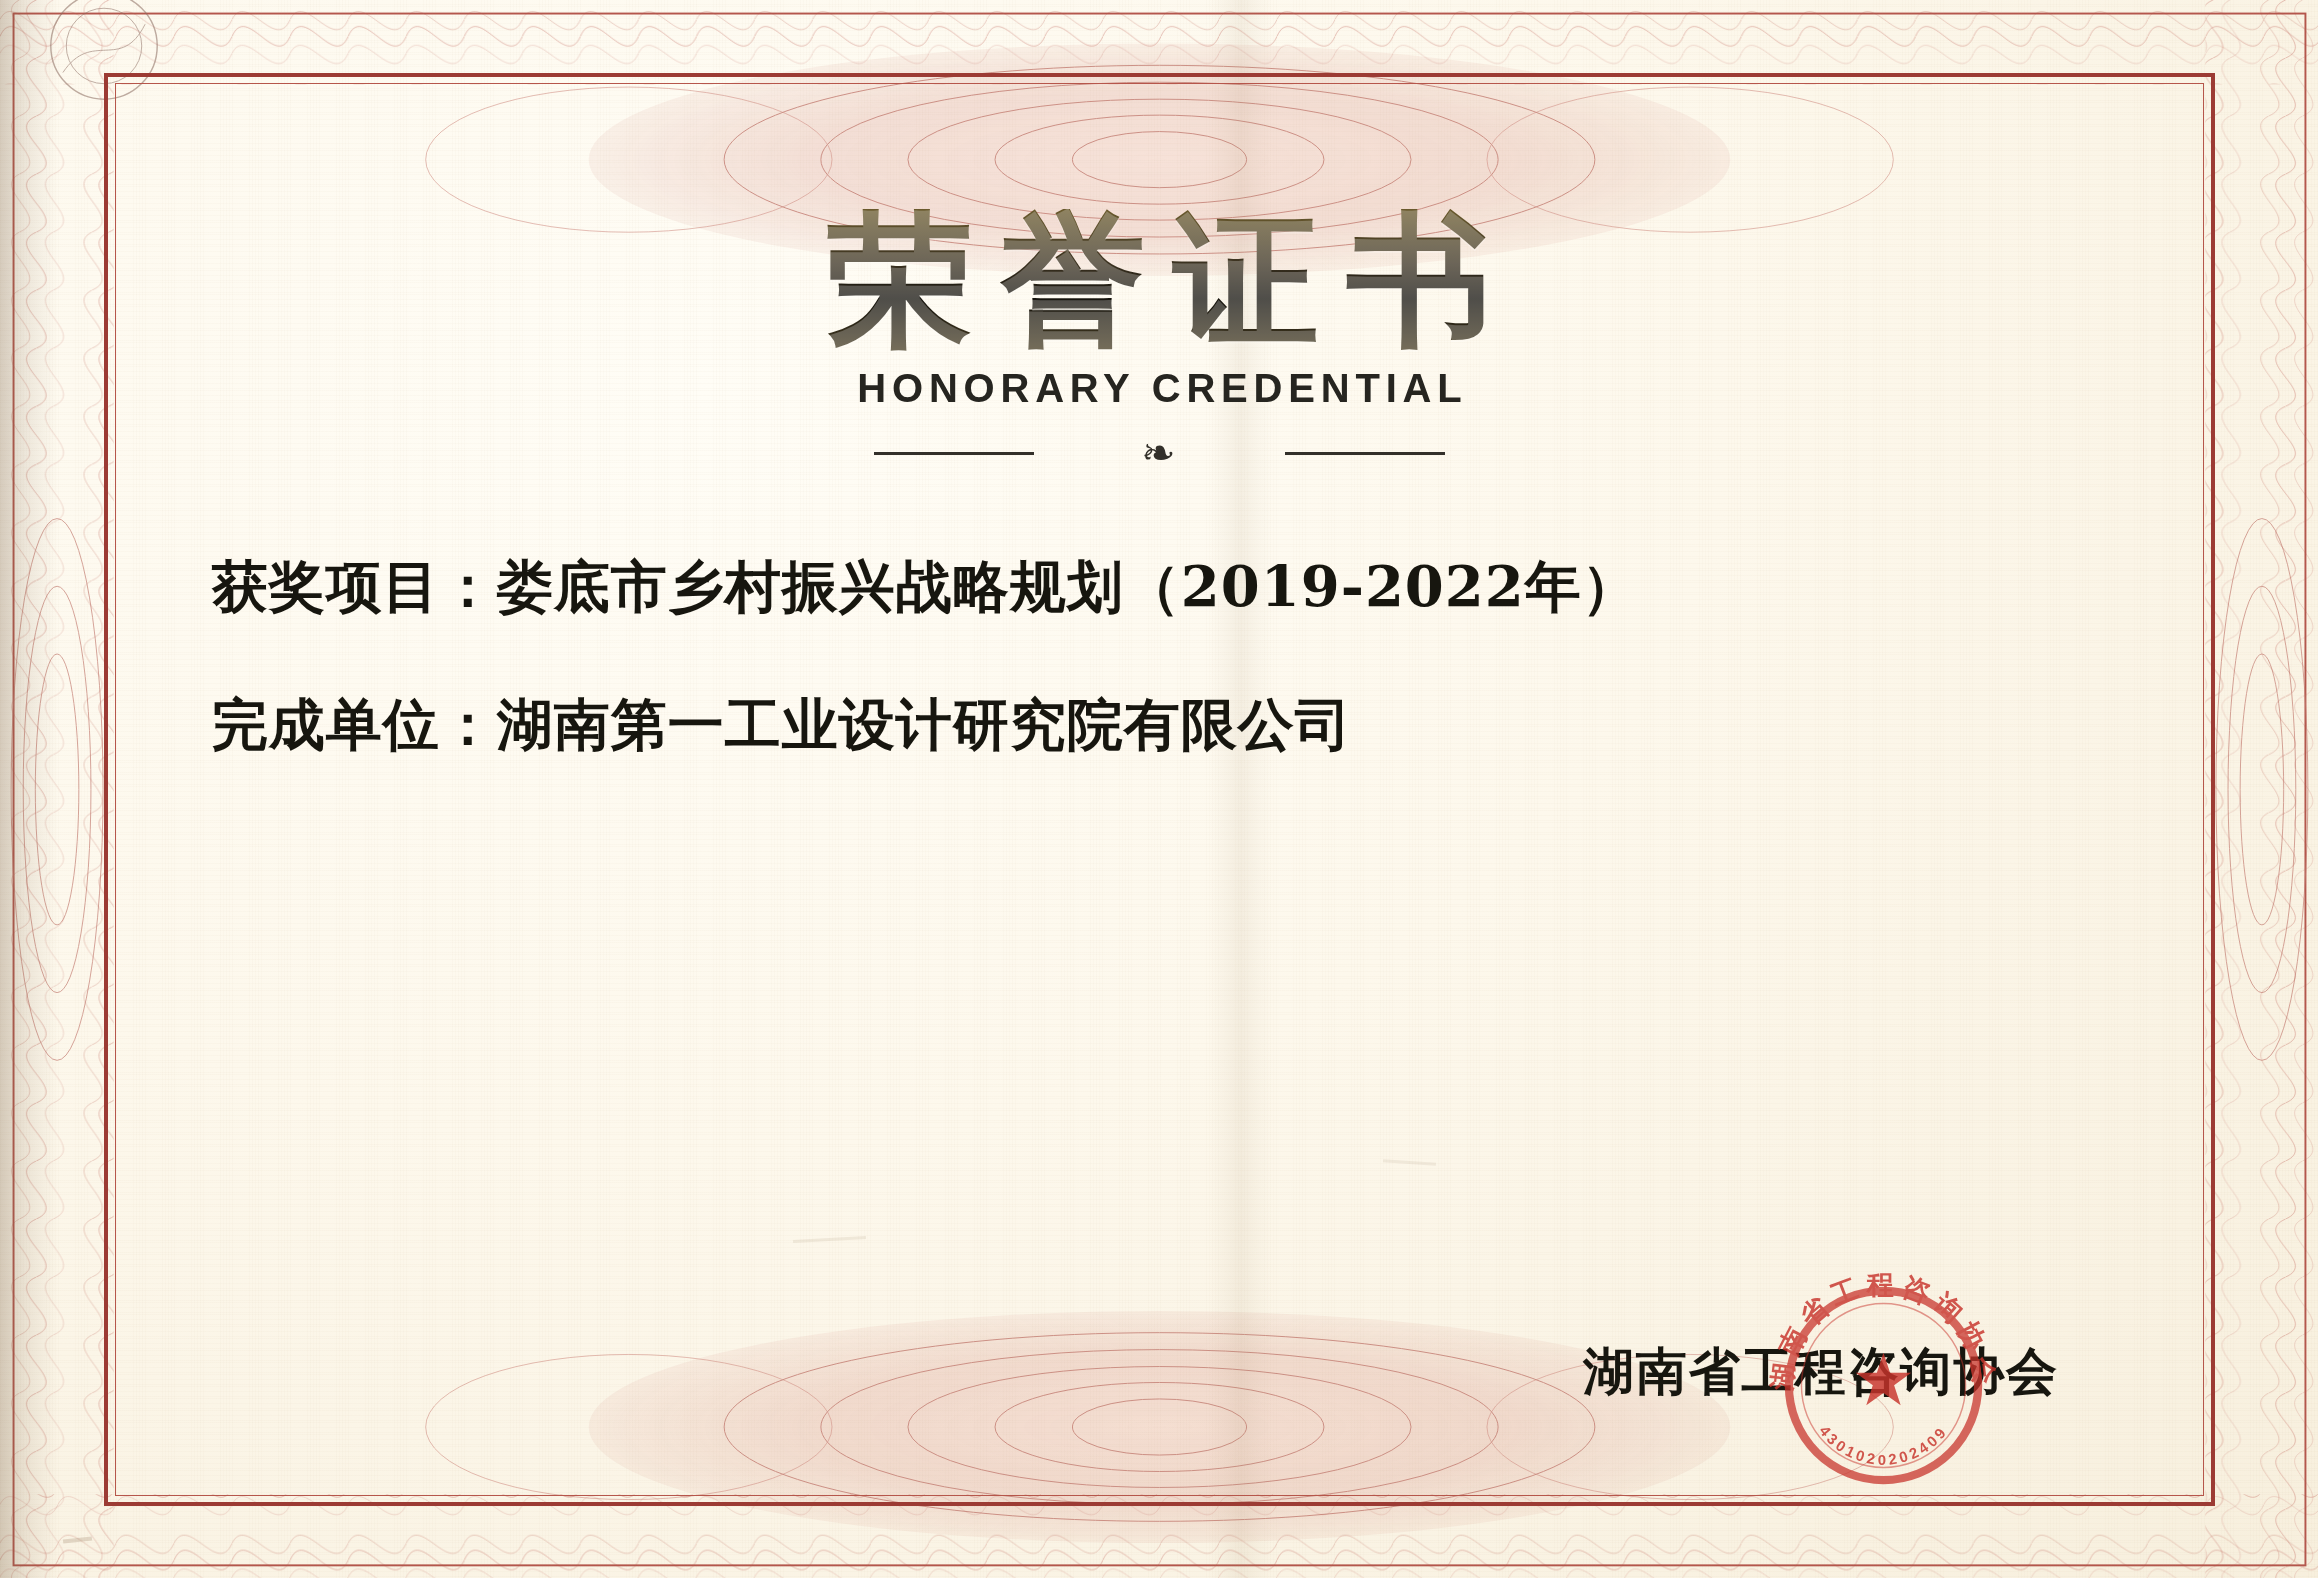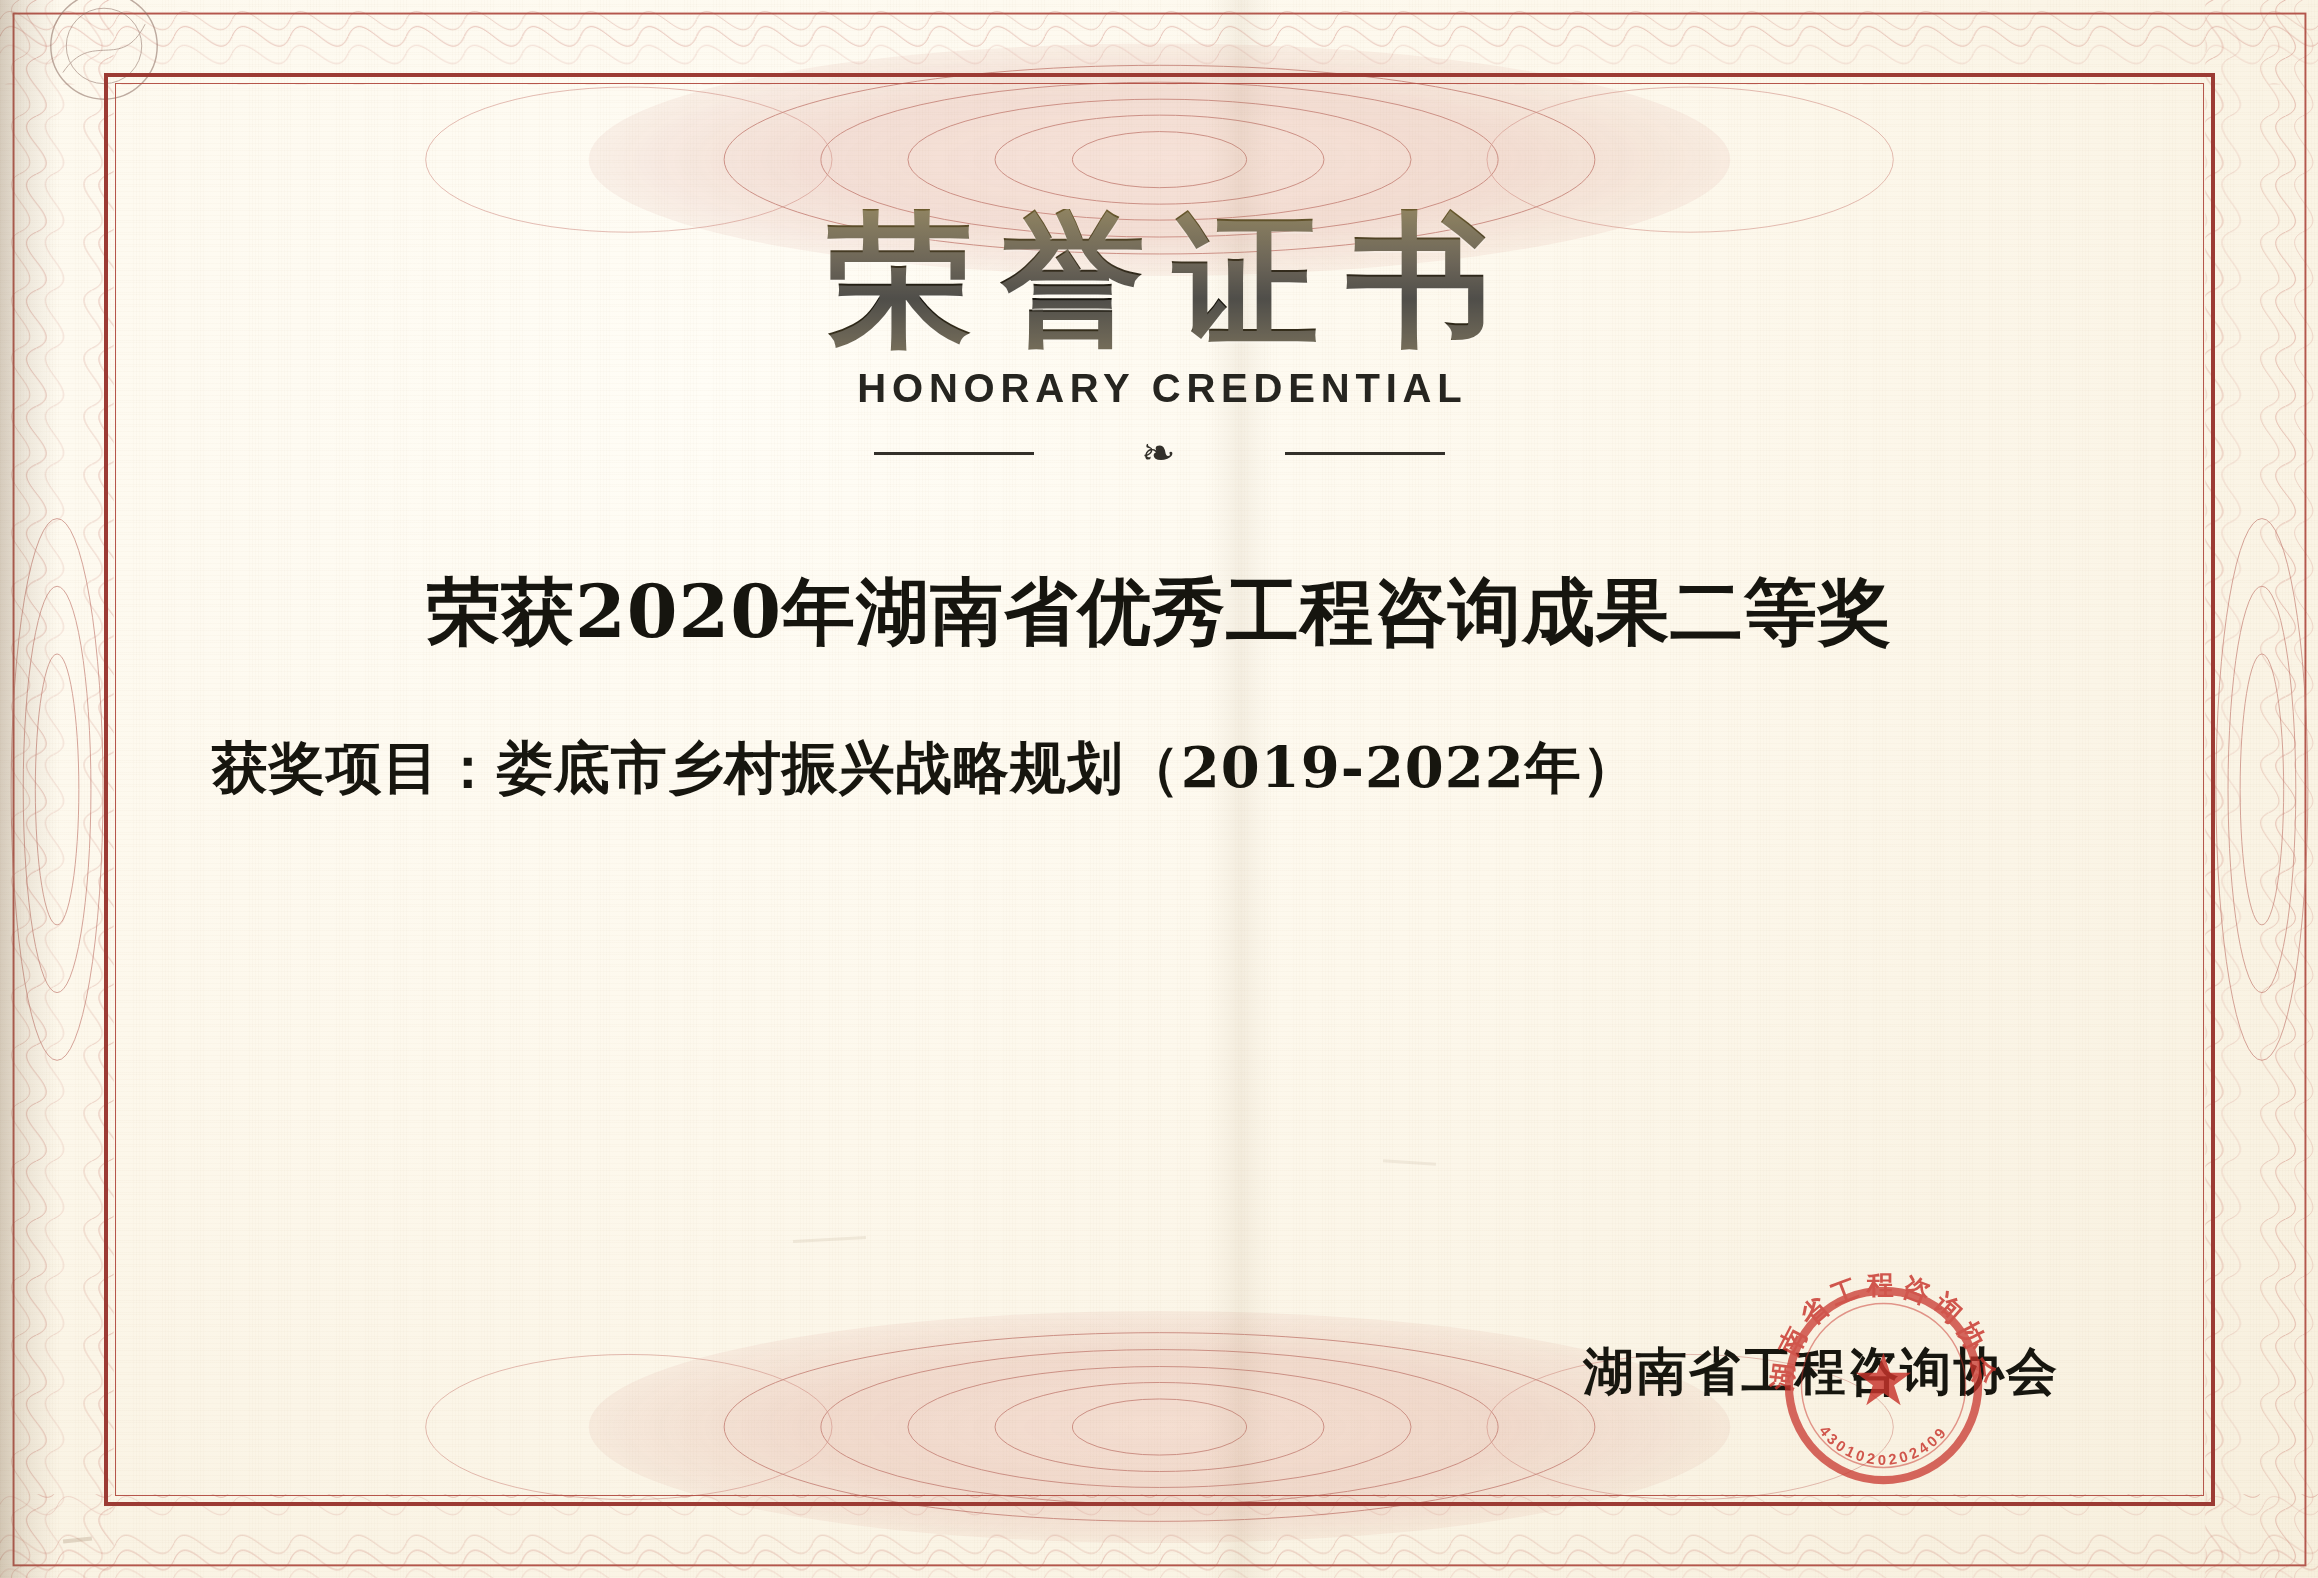--- a/index.html
+++ b/index.html
@@ -280,24 +280,24 @@
 
     <div class="title-cn">荣誉证书</div>
     <div class="title-en">HONORARY CREDENTIAL</div>
 
     <div class="divider">
       <span class="bar left"></span>
       <span class="flourish">❧</span>
       <span class="bar right"></span>
     </div>
 
-    <div class="award-line">荣获2020年湖南省优秀工程咨询成果二等奖</div>
 
     <div class="body-line">获奖项目：娄底市乡村振兴战略规划（2019-2022年）</div>
 
+    <div class="body-line second">完成单位：湖南第一工业设计研究院有限公司</div>
 
     <div class="signature-block">
       <div class="org-name">湖南省工程咨询协会</div>
     </div>
 
   </div>
 
   <svg class="seal" viewBox="0 0 520 520" xmlns="http://www.w3.org/2000/svg">
     <defs>
       <path id="sealTopArc" d="M 70,260 A 190,190 0 0 1 450,260"></path>

